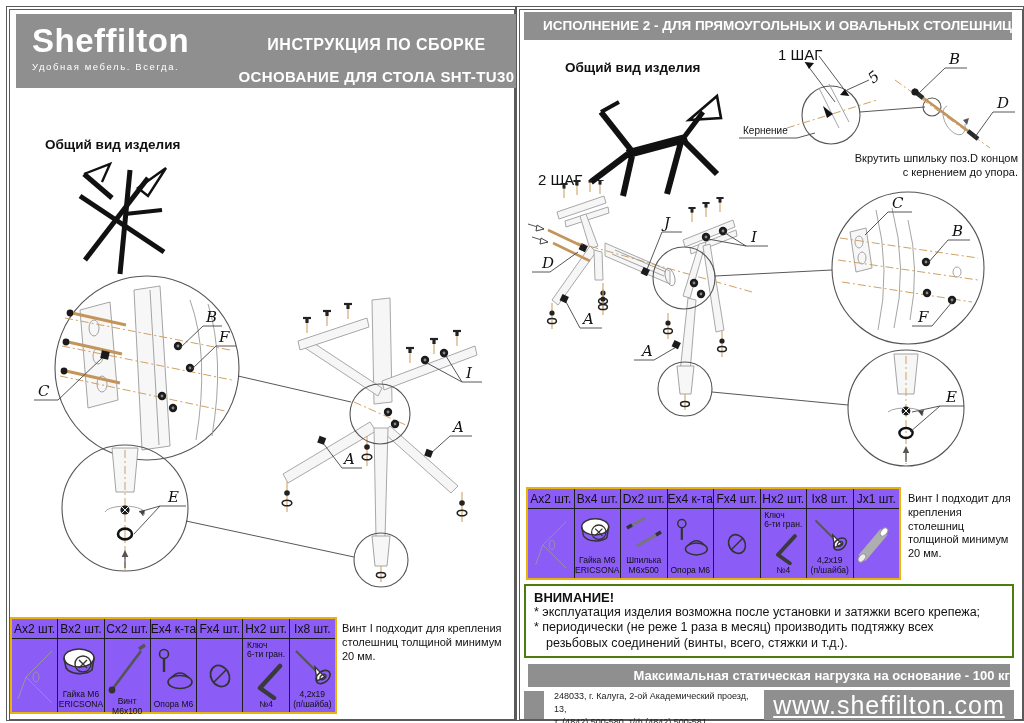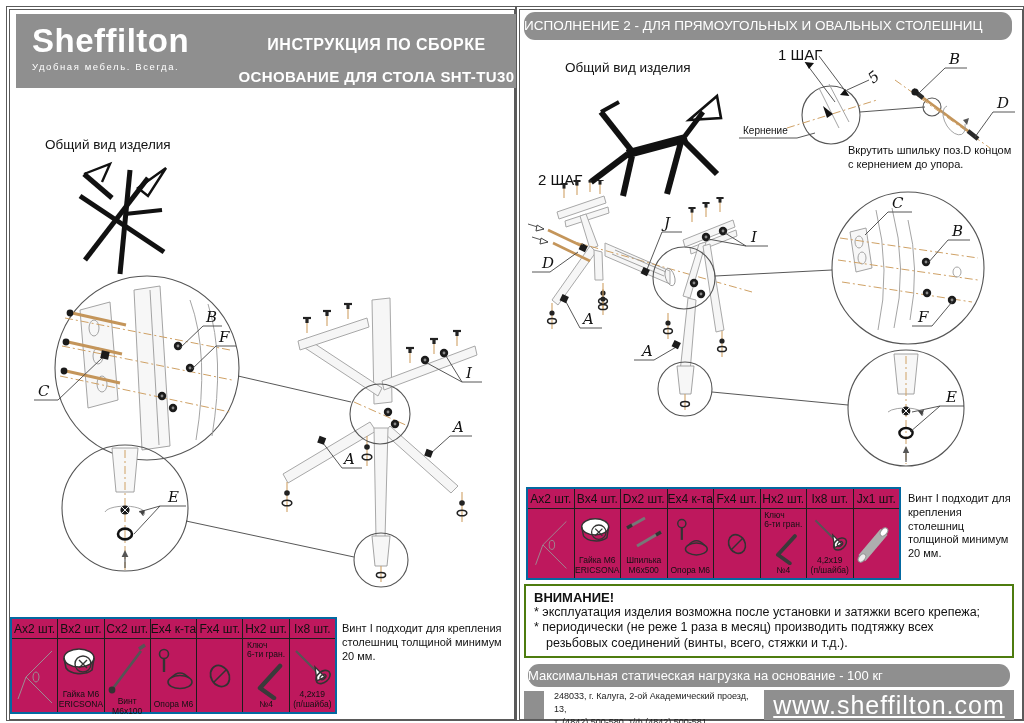--- a/index.html
+++ b/index.html
@@ -2,30 +2,30 @@
 <html><head>
 <meta charset="utf-8">
 <style>
   html,body{margin:0;padding:0;background:#e8e8e8;}
   #sheet{position:relative;width:1024px;height:723px;background:#ffffff;
          font-family:"Liberation Sans",sans-serif;color:#111;overflow:hidden;}
   .page{position:absolute;border:1px solid #5a5a5a;padding:2px;background:#fff;}
   .page-inner{position:relative;width:100%;height:100%;border:1px solid #5a5a5a;background:#fff;}
   .abs{position:absolute;}
   .gray{background:#8f8f8f;color:#fff;}
-  .bar{font-weight:normal;text-align:left;border-radius:11px;}
-  .bold{font-weight:normal;}
+  .bar{font-weight:bold;text-align:right;}
+  .bold{font-weight:bold;}
   
   .logo-name{font-size:33px;font-weight:bold;letter-spacing:.5px;line-height:1;}
   .logo-tag{font-size:9.5px;letter-spacing:1.6px;margin-top:4px;}
   .doc-titles{text-align:center;}
   .doc-t1{font-size:16px;font-weight:bold;letter-spacing:.5px;}
   .doc-t2{font-size:15px;font-weight:bold;letter-spacing:.4px;margin-top:14px;}
   
-  .parts{display:flex;border:2px solid #0369a1;background:#be185d;box-sizing:border-box;}
+  .parts{display:flex;border:2px solid #eab308;background:#8b5cf6;box-sizing:border-box;}
   .pcol{flex:1;display:flex;flex-direction:column;border-left:1px solid #1d1d1d;min-width:0;}
   .pcol:first-child{border-left:none;}
   .phead{border-bottom:1px solid #1d1d1d;font-size:12px;text-align:center;padding:3px 0 2px;white-space:nowrap;}
   .pbody{flex:1;display:flex;flex-direction:column;align-items:center;justify-content:flex-end;padding:2px 1px;}
   .picon{flex:1;display:flex;align-items:center;justify-content:center;}
   .pcap{font-size:8.5px;line-height:1.15;text-align:center;white-space:pre-line;}
   .ptop{font-size:8.5px;line-height:1.1;white-space:pre-line;}
   .note{font-size:11px;line-height:1.25;}
   
   .warnbox{border:2px solid #4d7c0f;padding:4px 8px;box-sizing:border-box;}
@@ -354,21 +354,21 @@
         <path class="thin" d="M212,56 A9,16 -30 1 0 230,74" stroke="#555"></path>
         <path d="M228,70 l6,-2 l-2,7 z" fill="#555"></path>
       </g>
       <g>
         <path class="ldr" d="M184,43 L210,18 L232,18"></path>
         <text class="lbl" x="214" y="14">B</text>
         <path class="ldr" d="M240,87 L258,62 L280,62"></path>
         <text class="lbl" x="262" y="58">D</text>
       </g>
     </svg>
-    <div class="abs note" style="left:328px;top:134px;width:170px;">
+    <div class="abs note" style="left:328px;top:142px;width:170px;text-align:right;">
       <div>Вкрутить шпильку поз.D концом</div>
       <div>с кернением до упора.</div>
     </div>
 
     <div class="abs" style="left:18px;top:161px;font-size:15px;">2 ШАГ</div>
     <svg class="abs" style="left:0px;top:170px;" width="500" height="308" viewBox="0 0 500 308">
 
       <g>
         <path class="leg" d="M37,32 L84,16 L86,23 L39,39 Z"></path>
         <path class="leg" d="M45,41 L88,27 L89,33 L46,47 Z"></path>

